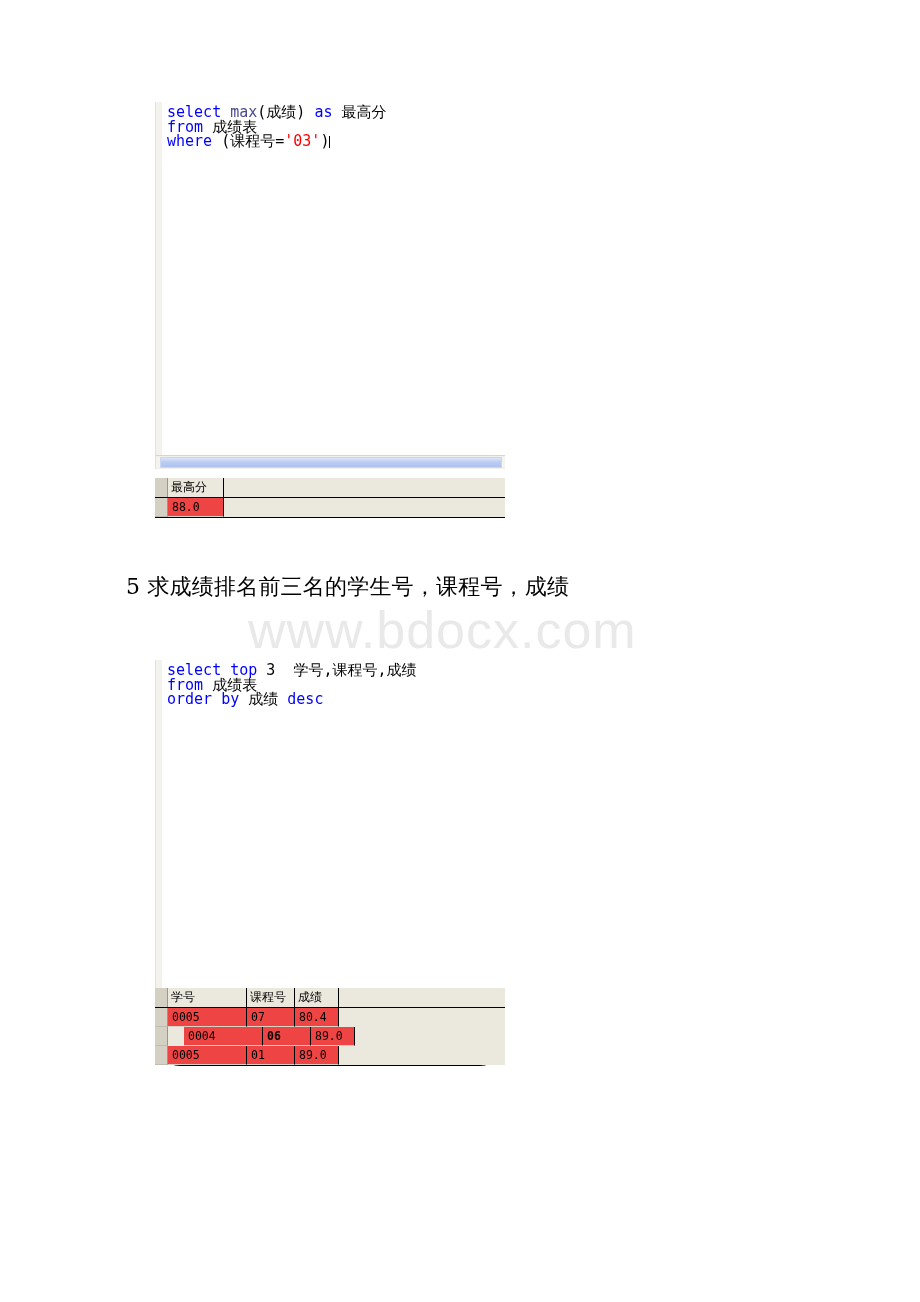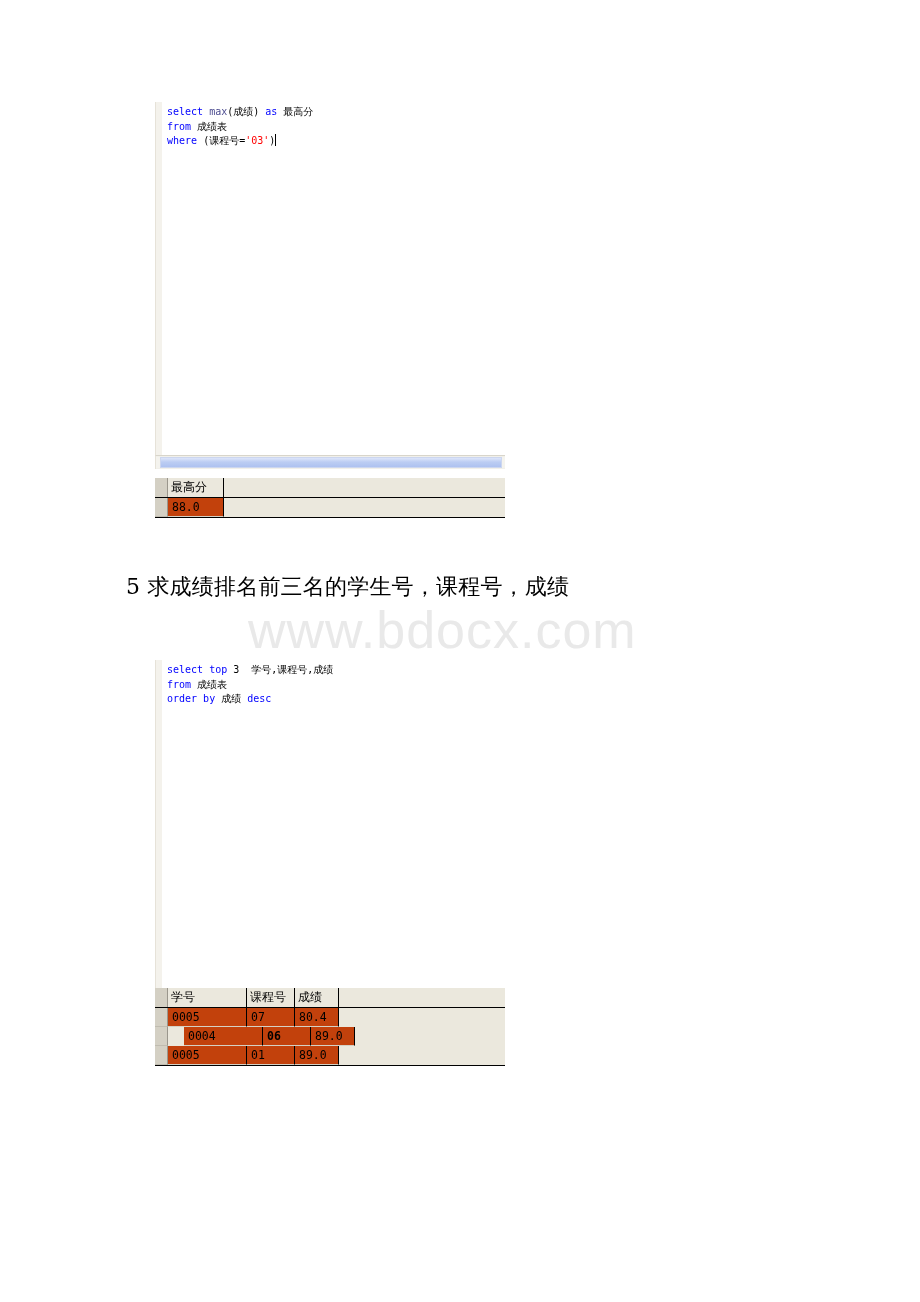--- a/index.html
+++ b/index.html
@@ -53,21 +53,21 @@
     bottom: 0;
     width: 6px;
     background: #f4f2ec;
     border-right: 1px solid #ffffff;
   }
   .code {
     position: relative;
     margin: 0;
     padding: 3px 0 0 11px;
     font-family: "DejaVu Sans Mono", "Liberation Mono", monospace;
-    font-size: 10px;
+    font-size: 15px;
     line-height: 14.6px;
     color: #000000;
     white-space: pre;
   }
   .kw   { color: #0000ff; }
   .fn   { color: #4b4b8f; }
   .str  { color: #ff0000; }
   .num  { color: #000000; }
   .cursor {
     display: inline-block;
@@ -129,21 +129,21 @@
     border-right: 1px solid #9a968c;
     border-bottom: 1px solid #c0bcb0;
     box-sizing: border-box;
   }
   .grid-header .rowhdr {
     background: #d4d0c4;
     border-bottom: none;
   }
   .cell {
     box-sizing: border-box;
-    background: #c2410c;
+    background: #ef4444;
     border-right: 1px solid #000000;
     border-bottom: 1px solid #d5d1c5;
     font-family: "DejaVu Sans Mono", "Liberation Mono", monospace;
     font-size: 11.5px;
     line-height: 18px;
     color: #000000;
     padding-left: 4px;
     white-space: nowrap;
     overflow: hidden;
   }
@@ -223,21 +223,21 @@
 <span class="kw">from</span><span> 成绩表</span>
 <span class="kw">order by</span><span> 成绩 </span><span class="kw">desc</span></pre>
     </div>
 
     <div class="hscroll">
       <div class="hscroll-track"></div>
       <div class="hscroll-thumb" style="width:342px;"></div>
     </div>
   </div>
 
-  <div class="grid" style="left:155px; top:988px; width:350px; position:absolute; z-index:2;">
+  <div class="grid" style="left:155px; top:988px; width:350px; position:absolute; z-index:2;border-radius:25px;">
       <div class="grid-row grid-header">
         <div class="rowhdr"></div>
         <div class="hcell" style="width: 79px; flex: 0 0 79px;">学号</div>
         <div class="hcell" style="width: 48px; flex: 0 0 48px;">课程号</div>
         <div class="hcell" style="width: 44px; flex: 0 0 44px;">成绩</div>
         <div class="filler"></div>
       </div>
       <div class="grid-row">
         <div class="rowhdr"></div>
         <div class="cell" style="width: 79px; flex: 0 0 79px;">0005</div>

